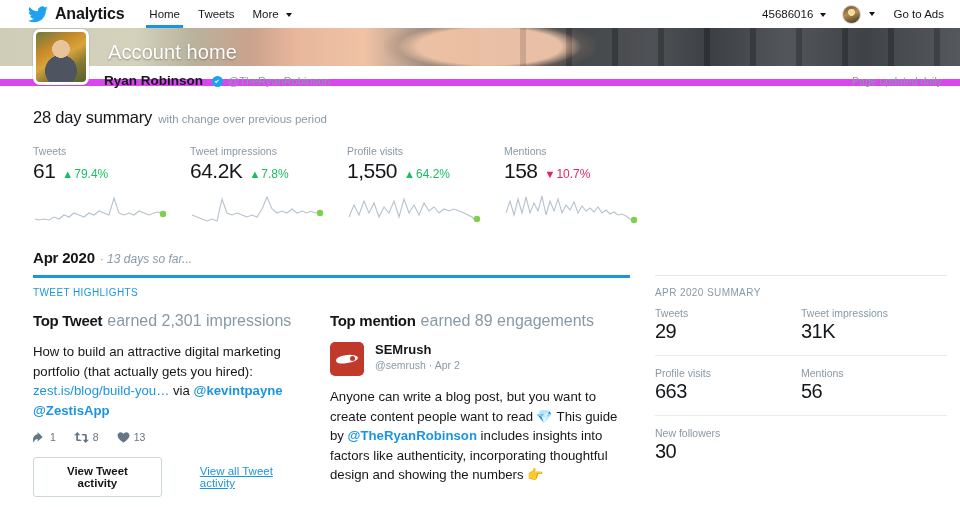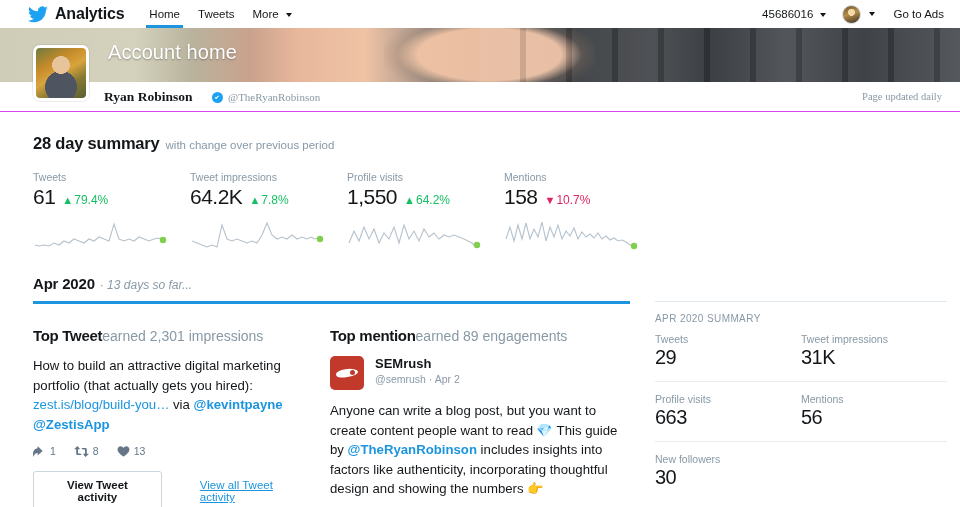--- a/index.html
+++ b/index.html
@@ -48,21 +48,21 @@
     margin: 0 4px 0 16px; flex: none;
     background:
       radial-gradient(circle at 50% 38%, #f3d9a8 0 26%, transparent 27%),
       linear-gradient(160deg, #6b5630 0%, #b68d4d 45%, #3c3120 100%);
     border: 1px solid #cfd6dc; cursor: pointer;
   }
   .gotoads { font-size: 11.5px; color: #14171a; margin-left: 18px; cursor: pointer; white-space: nowrap; }
 
   
   .banner {
-    height: 54px; position: relative; overflow: hidden;
+    height: 38px; position: relative; overflow: hidden;
     background:
       linear-gradient(90deg,
         #cfcdb8 0%, #d4d2bd 14%,
         #b9b39d 20%, #c9a28d 26%,
         #e8b79c 31%, #f0c3a5 38%,
         #9b8f86 45%,
         #4a4c50 52%, #3a3d41 60%,
         #45484c 68%, #32353a 74%,
         #4a4d52 82%, #35383d 90%, #4c4f54 100%);
   }
@@ -77,22 +77,22 @@
       rgba(255,255,255,0.05) 0 40px, rgba(0,0,0,0.12) 40px 46px);
   }
   .acct-home {
     position: absolute; left: 108px; top: 13px;
     font-size: 20px; color: #fff; font-weight: 300; letter-spacing: 0.1px;
     text-shadow: 0 1px 2px rgba(0,0,0,0.35); z-index: 3;
   }
 
   
   .profilebar {
-    height: 30px; border-bottom: 1px solid #d946ef;
-    position: relative; background: #fff; font-family: Liberation Serif, serif;
+    height: 20px; border-bottom: 7px solid #d946ef;
+    position: relative; background: #fff;
   }
   .avatar {
     position: absolute; left: 33px; top: -37px;
     width: 56px; height: 56px; border-radius: 7px;
     border: 3px solid #fff; z-index: 5;
     background:
       radial-gradient(circle at 50% 34%, #e8c49a 0 21%, transparent 22%),
       radial-gradient(circle at 50% 78%, #4e5560 0 34%, transparent 35%),
       linear-gradient(150deg, #6e7a3f 0%, #c58a2a 30%, #d9a43c 50%, #8a7b33 70%, #56602f 100%);
     box-shadow: 0 0 0 1px rgba(0,0,0,0.07);
@@ -116,21 +116,21 @@
     font-size: 11px; color: #8899a6;
   }
   .pageupdated {
     position: absolute; right: 18px; top: 9px;
     font-size: 10.5px; color: #8899a6;
   }
 
   
   .wrap { padding: 0 18px 0 33px; }
   .sumhead { margin-top: 22px; display: flex; align-items: baseline; }
-  .sumhead h2 { font-size: 16.5px; font-weight: bold; letter-spacing: -0.2px; }
+  .sumhead h2 { font-size: 16.5px; font-weight: normal; letter-spacing: -0.2px; }
   .sumhead span { font-size: 11.5px; color: #8899a6; margin-left: 6px; }
 
   .metrics { display: flex; margin-top: 18px; }
   .metric { width: 157px; flex: none; }
   .metric.last { margin-left: 0; }
   .mlabel { font-size: 10.5px; color: #8899a6; margin-bottom: 2px; }
   .mrow { display: flex; align-items: baseline; }
   .mval { font-size: 21px; font-weight: 300; color: #14171a; letter-spacing: -0.5px; }
   .mdelta { font-size: 12px; margin-left: 7px; white-space: nowrap; }
   .mdelta.up { color: #17bf63; }
@@ -149,21 +149,21 @@
 
   .sectlabel { font-size: 10px; color: #1b95e0; letter-spacing: 0.4px; }
   .sidelabel { font-size: 10px; color: #8899a6; letter-spacing: 0.4px; }
 
   .cards { display: flex; margin-top: 14px; }
   .card { width: 297px; flex: none; padding-right: 22px; }
   .card.second { padding-right: 0; }
 
   .cardhead { display: flex; align-items: baseline; margin-bottom: 12px; }
   .cardhead h4 { font-size: 15px; font-weight: bold; letter-spacing: -0.3px; }
-  .cardhead span { font-size: 14px; color: #8899a6; }
+  .cardhead span { font-size: 16px; color: #8899a6; margin-left: 5px; }
 
   .tweettext { font-size: 13.2px; line-height: 19.5px; color: #14171a; }
   .tweettext a { color: #1b95e0; text-decoration: none; }
   .tweettext a.bold { font-weight: bold; }
 
   .stats { display: flex; margin-top: 11px; align-items: center; }
   .stat { display: flex; align-items: center; margin-right: 18px; font-size: 10.5px; color: #657786; }
   .stat svg { margin-right: 4px; }
 
   .btnrow { display: flex; align-items: center; margin-top: 14px; }
@@ -302,20 +302,21 @@
   </div>
 
   <div class="monthhead">
     <h3>Apr 2020</h3>
     <span>· 13 days so far...</span>
   </div>
 
   <div class="columns">
 
     <div class="maincol">
+      <div class="sectlabel">TWEET HIGHLIGHTS</div>
 
       <div class="cards">
 
         <div class="card">
           <div class="cardhead">
             <h4>Top Tweet</h4>
             <span>earned 2,301 impressions</span>
           </div>
           <div class="tweettext">
             <span>How to build an attractive digital marketing</span>

